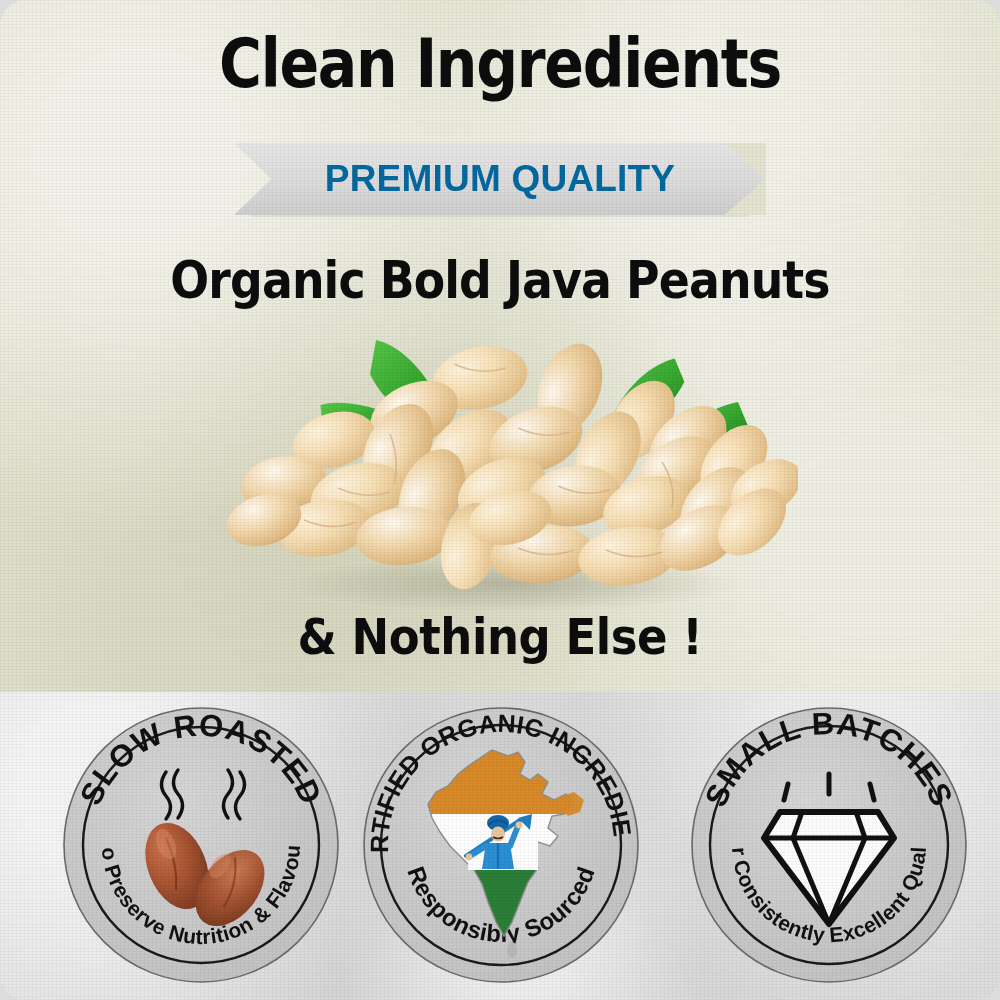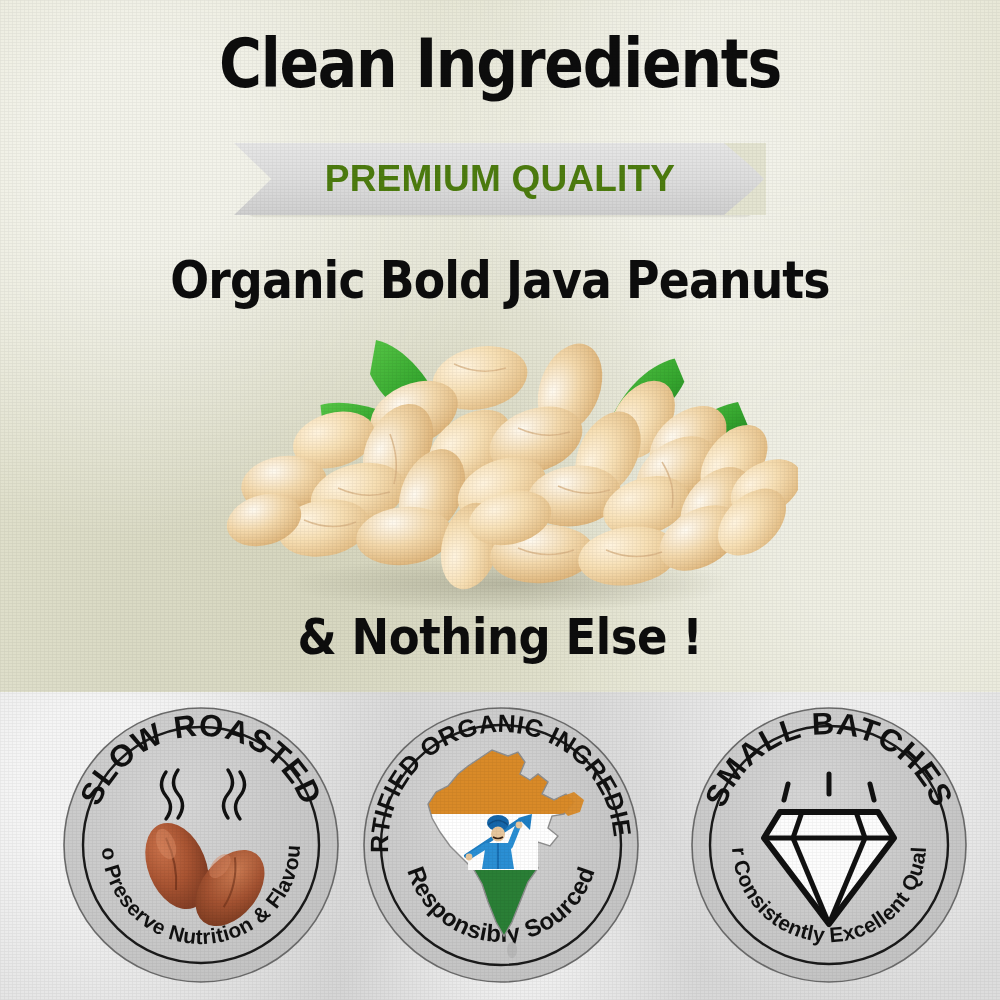--- a/index.html
+++ b/index.html
@@ -12,20 +12,21 @@
     height: 1000px;
     overflow: hidden;
     font-family: "Liberation Sans", sans-serif;
     background: #dcdcdc;
   }
   #poster {
     position: relative;
     width: 1000px;
     height: 1000px;
     overflow: hidden;
+    border-radius: 26px;
   }
 
   
   .bg-top {
     position: absolute;
     left: 0; top: 0;
     width: 1000px; height: 692px;
     background-color: #e4e4d1;
     background-image:
       radial-gradient(circle at 14% 22%, rgba(255,255,255,0.55) 0 10%, rgba(255,255,255,0) 38%),
@@ -102,21 +103,21 @@
   .ribbon-text {
     position: absolute;
     inset: 0;
     display: flex;
     align-items: center;
     justify-content: center;
     font-family: "Liberation Sans", sans-serif;
     font-weight: bold;
     font-size: 37px;
     letter-spacing: 0.2px;
-    color: #4d7c0f;
+    color: #0369a1;
     white-space: nowrap;
   }
 
   .subtitle {
     position: absolute;
     left: 0; top: 250px;
     width: 1000px;
     text-align: center;
     font-family: "DejaVu Sans", sans-serif;
     font-weight: bold;

